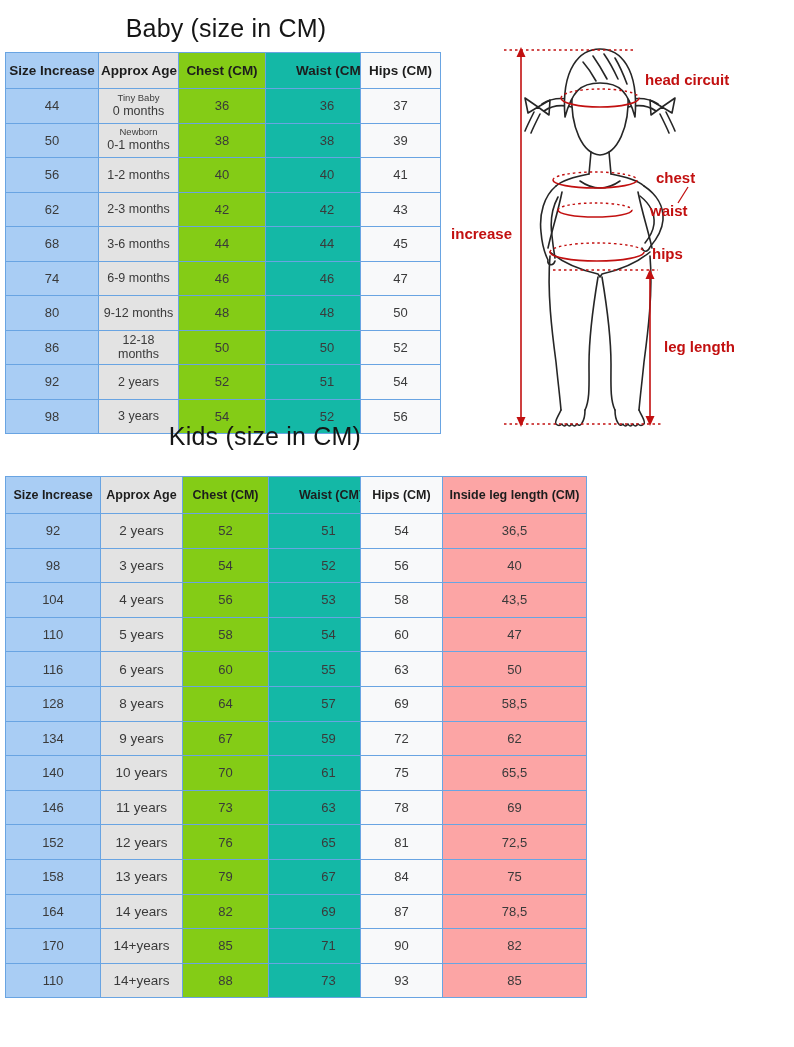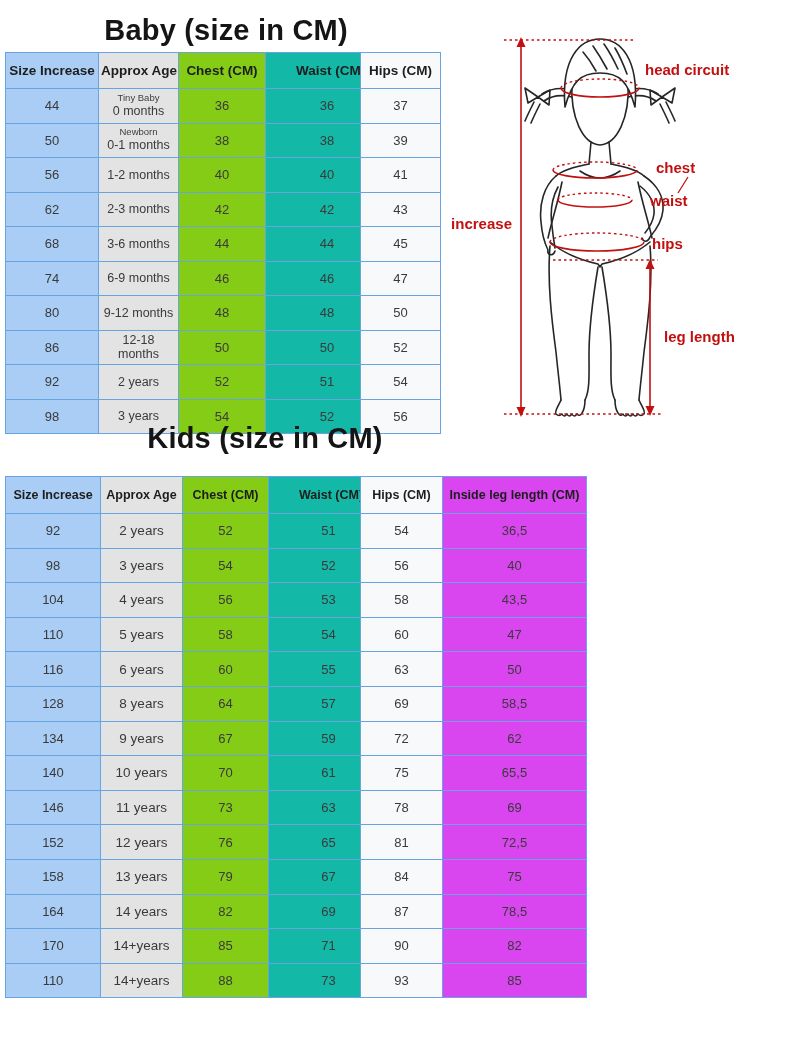--- a/index.html
+++ b/index.html
@@ -2,21 +2,21 @@
 <html><head>
 <meta charset="utf-8">
 <style>
   html,body{margin:0;padding:0;background:#ffffff;}
   .page{
     position:relative;width:794px;height:1047px;background:#ffffff;overflow:hidden;
     font-family:"Liberation Sans","DejaVu Sans",sans-serif;color:#2e2e2e;
   }
   .title{
     position:absolute;left:0;width:452px;text-align:center;
-    font-size:29px;font-weight:700;color:#151515;letter-spacing:.2px;
+    font-size:25px;font-weight:400;color:#151515;letter-spacing:.2px;
   }
   .baby-title{top:14px;}
   .kids-title{top:422px;margin-left:39px;}
   table.sizes{
     position:absolute;border-collapse:collapse;table-layout:fixed;
     border:1px solid #69a4e2;
   }
   table.baby{top:52px;left:5px;width:435px;}
   table.kids{top:476px;left:5px;width:581px;}
   table.sizes th,table.sizes td{
@@ -29,24 +29,24 @@
   table.baby td{height:33.5px;font-size:13px;color:#3a3a3a;}
   table.kids td{height:33.6px;font-size:13px;color:#3a3a3a;}
   table.sizes td.c1{font-size:12.5px;margin-top:17px;}
   table.kids td.c1{font-size:13.5px;}
   
   .sizes .c0{background:#a9cdf4;}
   .sizes .c1{background:#e3e3e3;}
   .sizes .c2{background:#84cc16;}
   .sizes .c3{background:#14b8a6;padding-left:30px;}
   .sizes .c4{background:#f8f9fa;}
-  .sizes .c5{background:#d946ef;}
+  .sizes .c5{background:#fca5a5;}
   .age-top{display:block;font-size:9.5px;line-height:1.15;color:#3d3d3d;}
   .age-bottom{display:block;font-size:12.5px;line-height:1.2;}
-  .figure-wrap{position:absolute;top:22px;left:440px;width:354px;height:405px;}
+  .figure-wrap{position:absolute;top:32px;left:440px;width:354px;height:405px;}
   .figure-wrap svg{display:block;}
 </style>
 </head>
 <body>
 
 <div class="page">
 
   <div class="title baby-title">Baby (size in CM)</div>
 
   <table class="sizes baby">

